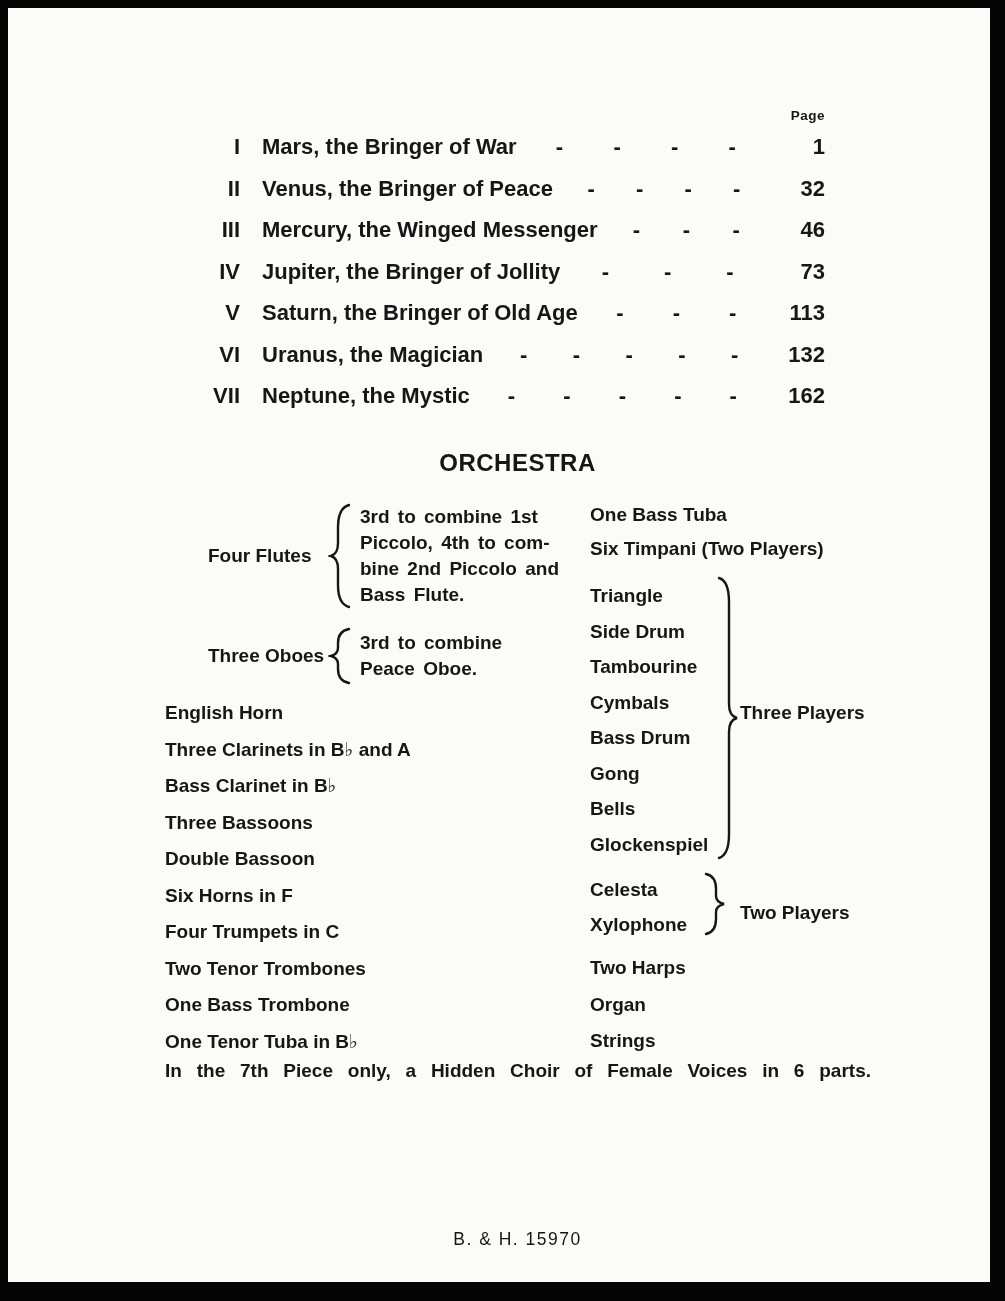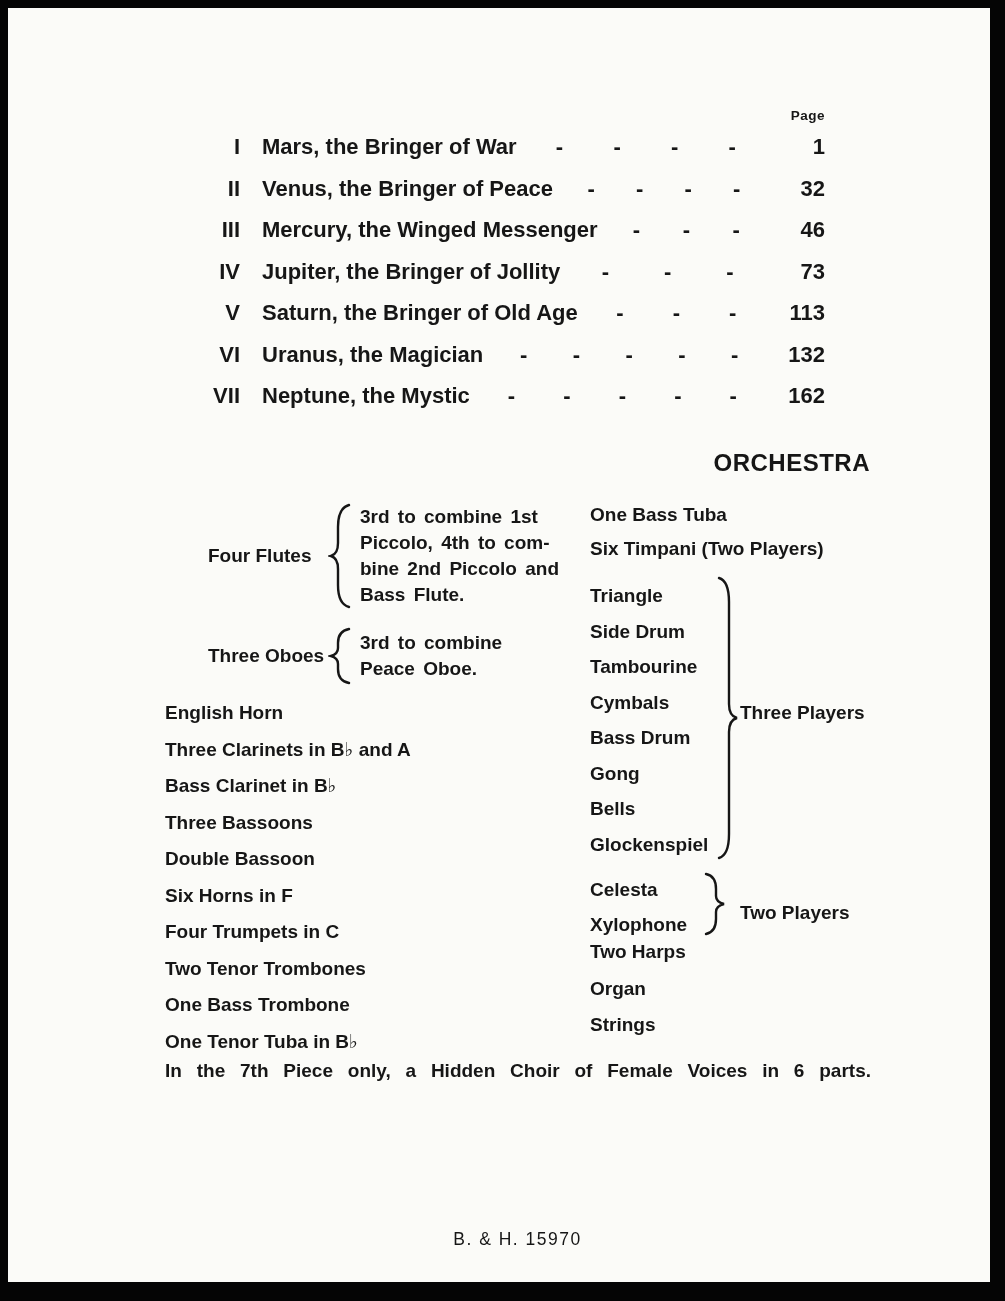--- a/index.html
+++ b/index.html
@@ -23,21 +23,21 @@
                     text-align:right; font-size:13.5px; letter-spacing:0.5px; }
   .toc-row { display:flex; align-items:baseline; height:25px; margin-bottom:16.5px; }
   .toc-num { width:75px; text-align:right; flex:none; }
   .toc-title { margin-left:22px; flex:none; white-space:nowrap; }
   .toc-dashes { flex:1; display:flex; justify-content:space-around;
                 margin:0 6px 0 14px; }
   .toc-pagenum { width:58px; text-align:right; flex:none; }
 
   
   .orchestra-heading { position:absolute; left:165px; top:449px; width:705px;
-                       text-align:right; font-size:24px; font-weight:bold;
+                       text-align:center; font-size:24px; font-weight:bold;
                        letter-spacing:0.5px; }
 
   
   .col-left { position:absolute; left:165px; top:503px; width:420px;
               font-size:19px; font-weight:bold; }
   .brace-group { display:flex; align-items:center; }
   .brace-group .group-label { width:120px; flex:none;margin-left:43px; }
   .brace { flex:none; display:block; }
   .group-note { margin-left:8px; width:208px; line-height:26px; word-spacing:3px; }
   .group-note .note-line { white-space:nowrap; }
@@ -55,21 +55,21 @@
   .percussion-group { position:relative; }
   .percussion-group .instrument-item { margin-bottom:16.5px; }
   .percussion-group .instrument-item:last-child { margin-bottom:0; }
   .perc-brace { position:absolute; left:126px; top:-10px; }
   .three-players-label { position:absolute; left:150px; top:116px; white-space:nowrap; }
   .keyboards-group { position:relative; margin-top:26px; }
   .keyboards-group .instrument-item { margin-bottom:16.5px; }
   .keyboards-group .instrument-item:last-child { margin-bottom:0; }
   .kbd-brace { position:absolute; left:113px; top:-8px; }
   .two-players-label { position:absolute; left:150px; top:22px; white-space:nowrap; }
-  .right-bottom-list { margin-top:8px; }
+  .right-bottom-list { margin-top:24px; }
 
   
   .footnote { position:absolute; left:165px; top:1060px; width:706px;
               font-size:19px; font-weight:bold;
               text-align:justify; text-align-last:justify; word-spacing:7px; }
   .plate-number { position:absolute; left:165px; top:1229px; width:705px;
                   text-align:center; font-size:17.5px; font-weight:normal;
                   letter-spacing:1.5px; }
 </style>
 </head>

